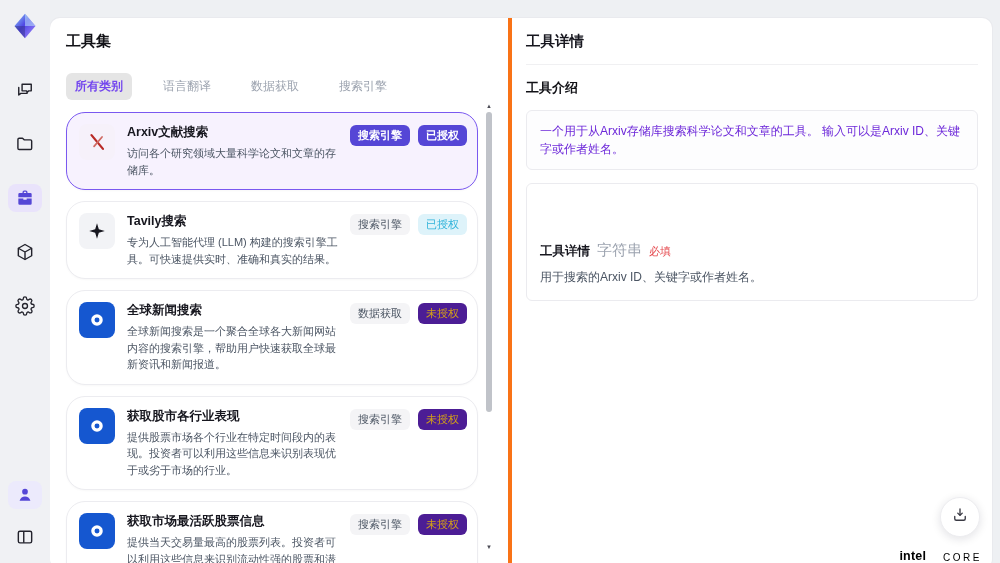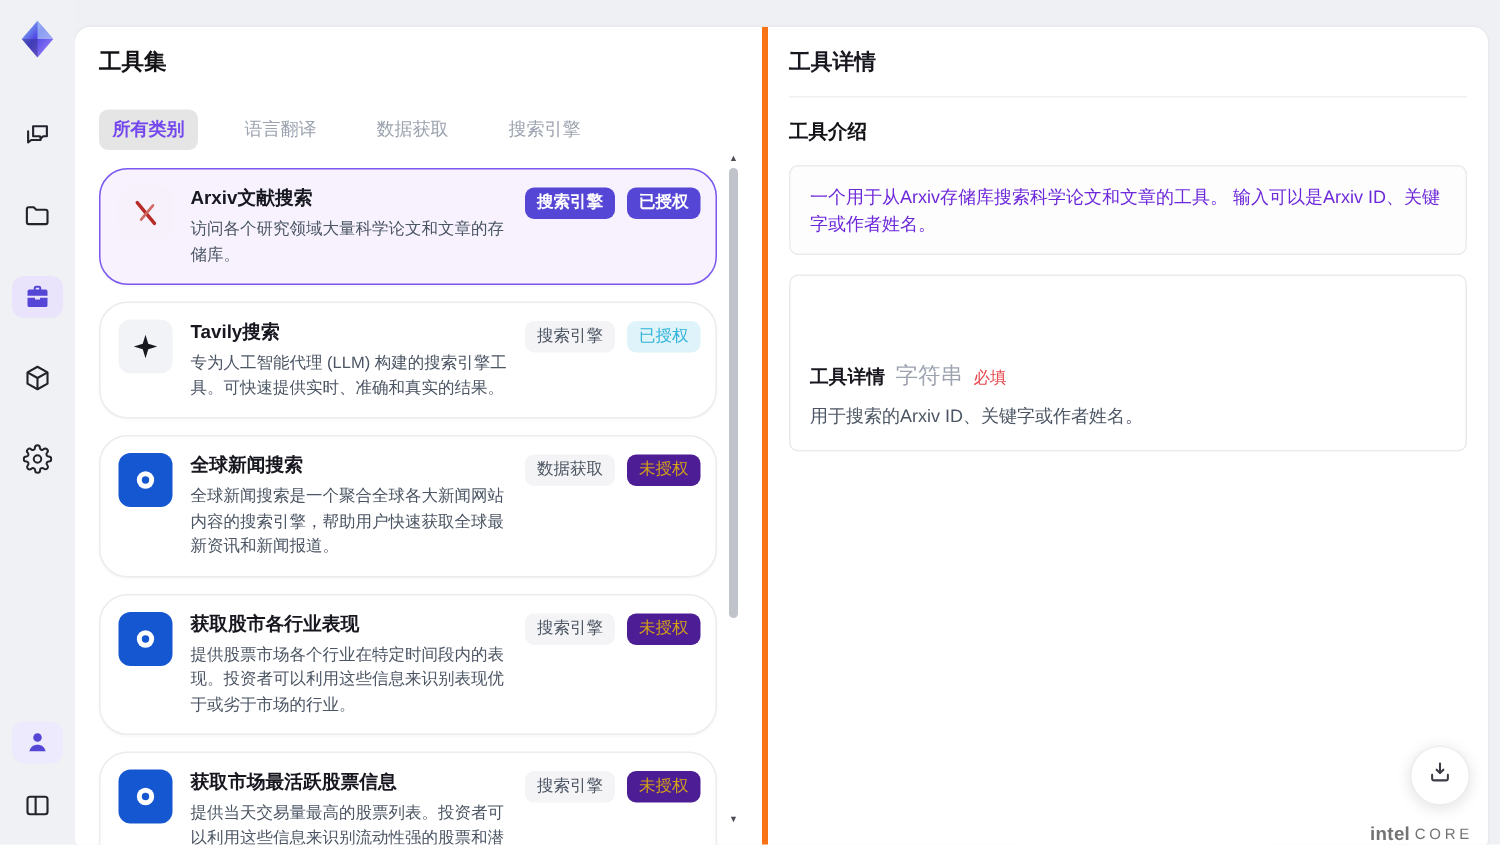--- a/index.html
+++ b/index.html
@@ -104,22 +104,22 @@
   .param-required { font-size:11px; color:#e5484d;margin-top:48px; }
   .param-desc { margin-top:9px; font-size:12px; color:#4b5563; }
 
   
   .download-btn {
     position:absolute; right:12px; bottom:32px; width:40px; height:40px; border-radius:50%;
     background:#fff; border:1px solid #ededf0; box-shadow:0 2px 10px rgba(20,20,40,0.12);
     display:flex; align-items:center; justify-content:center; cursor:pointer;
   }
   .brand {
-    position:absolute; right:10px; bottom:6px; display:flex; align-items:center; gap:3px;
-    color:#737373; user-select:none;
+    position:absolute; right:10px; bottom:6px; display:flex; align-items:flex-end; gap:17px;
+    color:#000000; user-select:none;
   }
   .brand .intel { font-size:12.5px; font-weight:bold; letter-spacing:0.2px; }
   .brand .core { font-size:10px; letter-spacing:2.5px; }
   .brand .ultra-mark {
     position:absolute; right:0; bottom:-7px; width:26px; height:5px;
     background:#e3e4e8; border-radius:2px;
   }
 </style>
 </head>
 <body>

